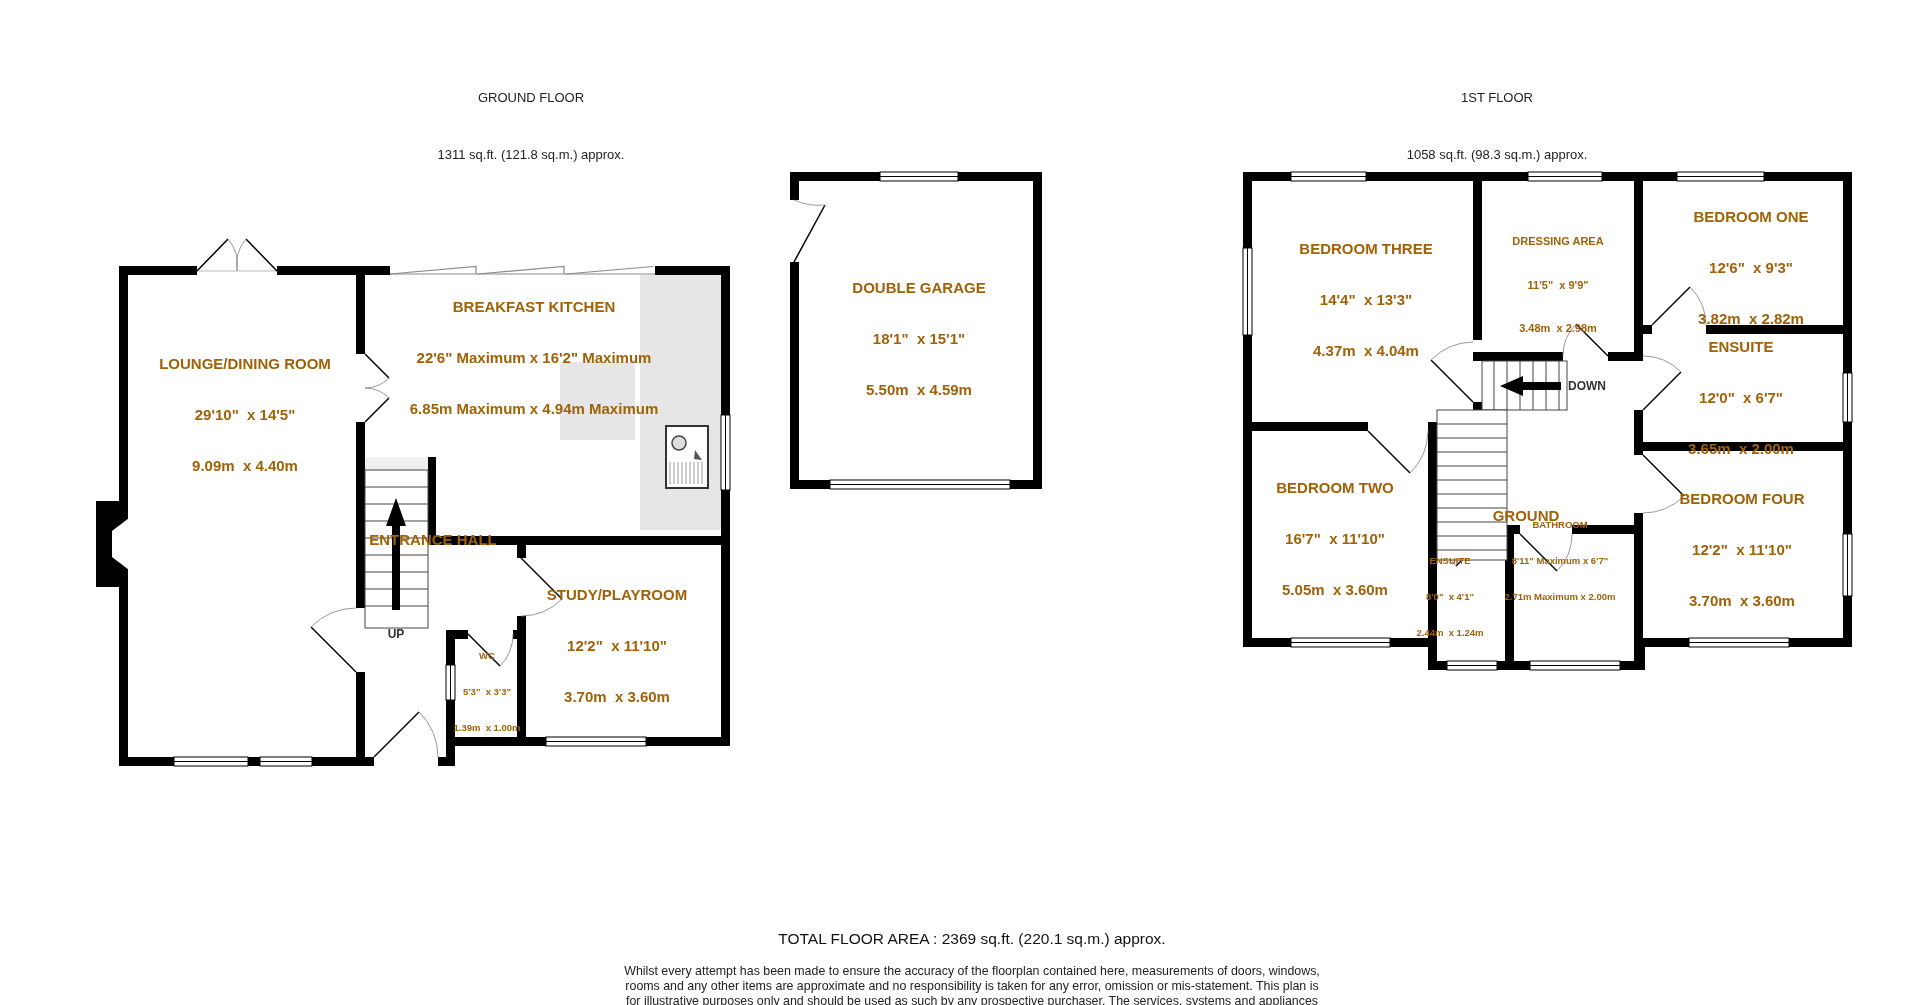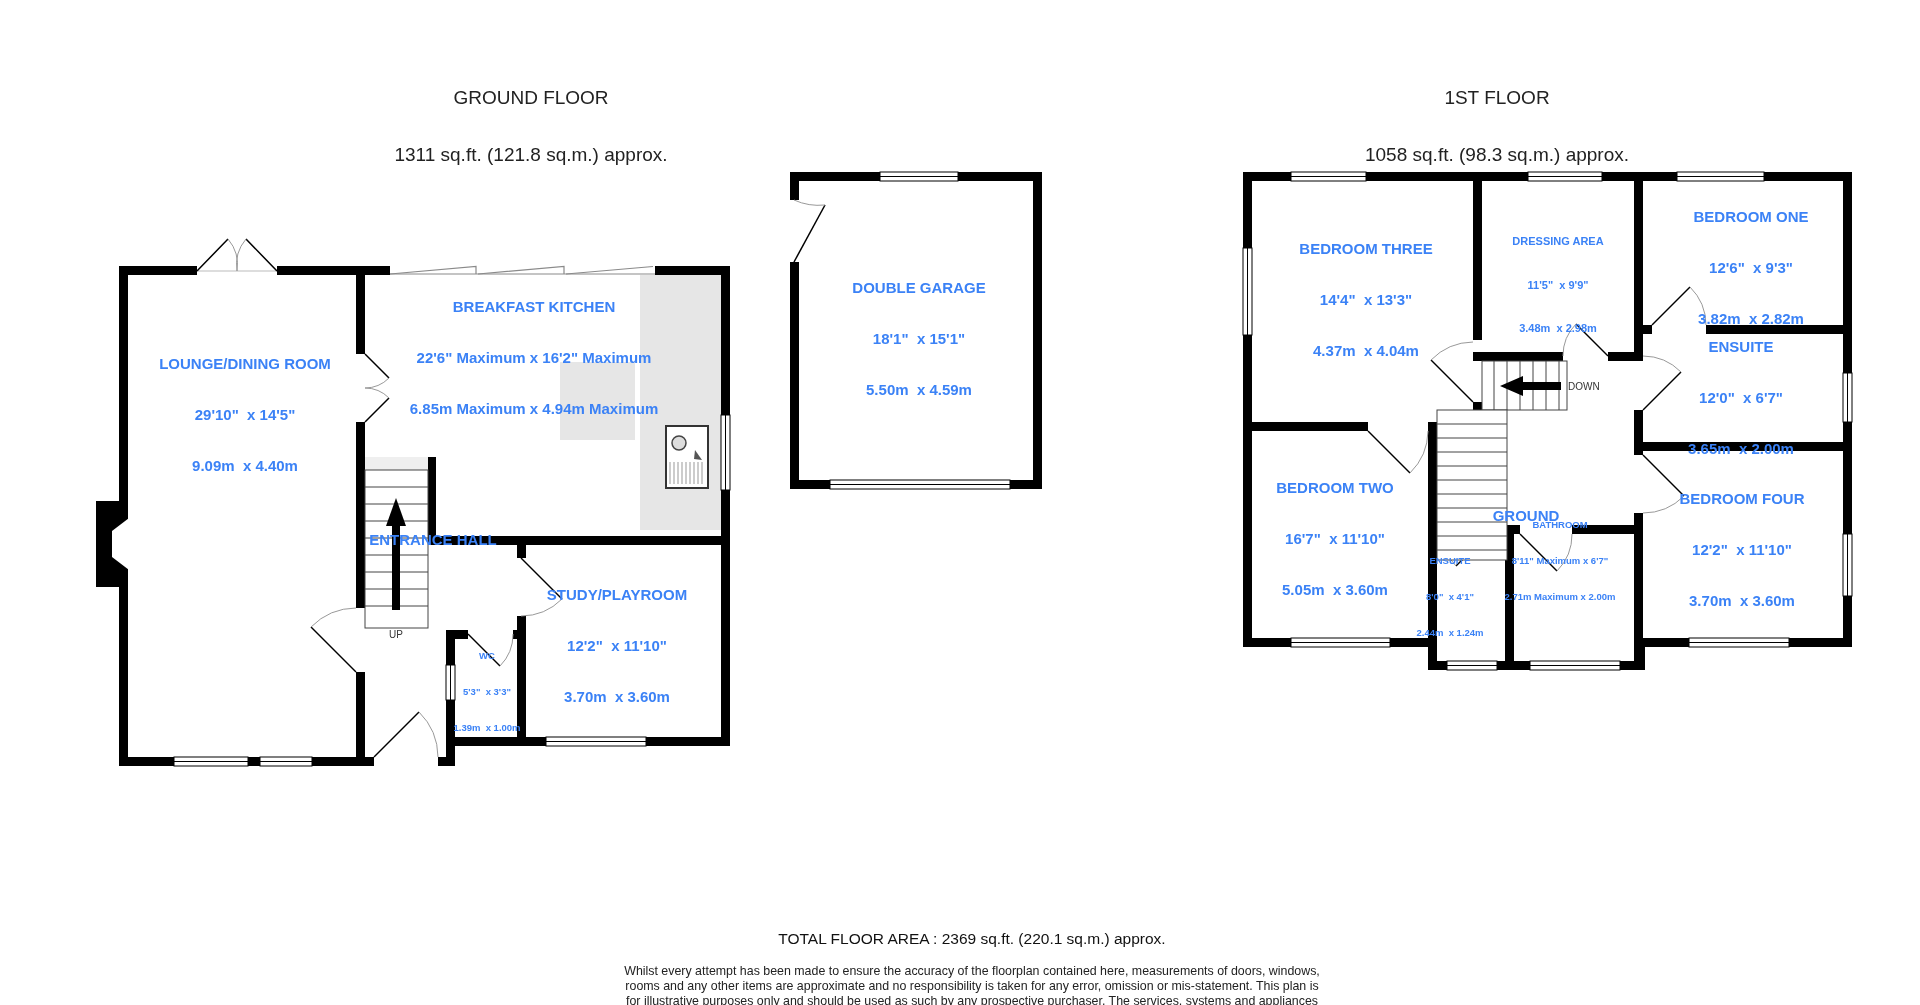--- a/index.html
+++ b/index.html
@@ -1,27 +1,27 @@
 <!DOCTYPE html>
 <html><head>
 <meta charset="utf-8">
 <style>
   html,body{margin:0;padding:0;background:#ffffff;}
   #page{position:relative;width:1920px;height:1005px;background:#fff;overflow:hidden;
         font-family:"Liberation Sans", sans-serif;color:#1a1a1a;}
   #plan-svg{position:absolute;left:0;top:0;}
   .floor-title{position:absolute;transform:translateX(-50%);text-align:center;
-        font-size:19px;line-height:19px;color:#222;white-space:pre;}
+        font-size:13px;line-height:19px;color:#222;white-space:pre;}
   .room-label{position:absolute;transform:translate(-50%,-50%);text-align:center;
-        font-weight:bold;font-size:15px;line-height:17px;white-space:pre;color:#3b82f6;}
+        font-weight:bold;font-size:15px;line-height:17px;white-space:pre;color:#a16207;}
   .room-label span{display:block;white-space:pre;}
   .room-label.small{font-size:9.5px;line-height:12px;}
   .room-label.mid{font-size:11px;line-height:14.5px;}
-  .stair-label{position:absolute;transform:translate(-50%,-50%);font-weight:normal;
-        font-size:10px;color:#333;}
+  .stair-label{position:absolute;transform:translate(-50%,-50%);font-weight:bold;
+        font-size:12px;color:#333;}
   .stair-label.left-anchor{transform:translate(0,-50%);}
   #footer{position:absolute;left:972px;top:898px;transform:translateX(-50%);
         width:760px;text-align:center;}
   #footer .total{font-size:15.5px;color:#111;margin-bottom:7px;margin-top:32px;}
   #footer .disclaimer{font-size:12.4px;line-height:15.2px;color:#222;width:700px;margin:16px auto;}
   #footer .credit{font-size:18px;color:#222;margin-top:3px;}
 </style>
 </head>
 <body>
 

